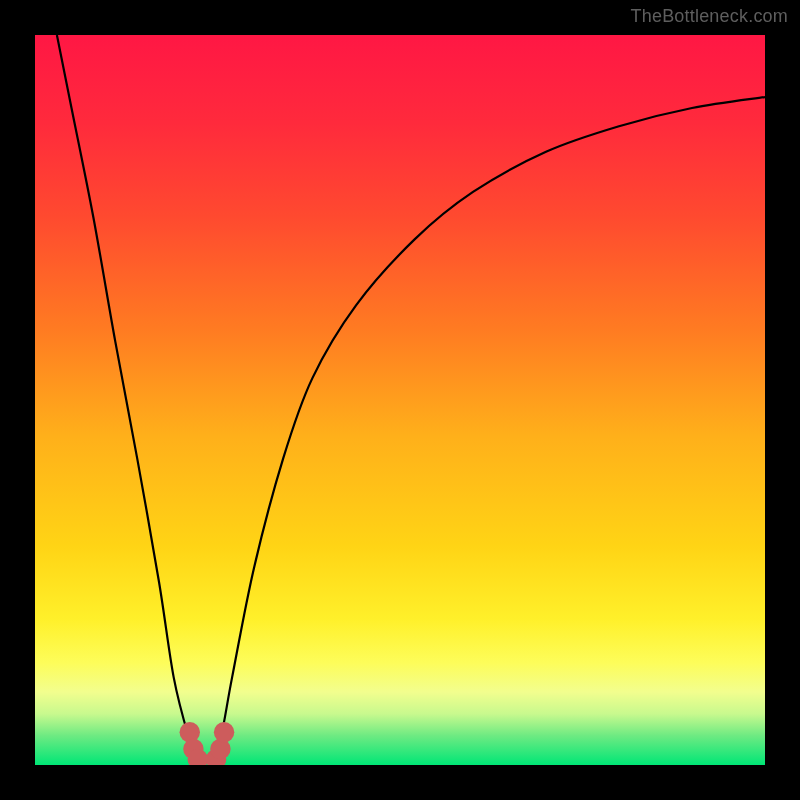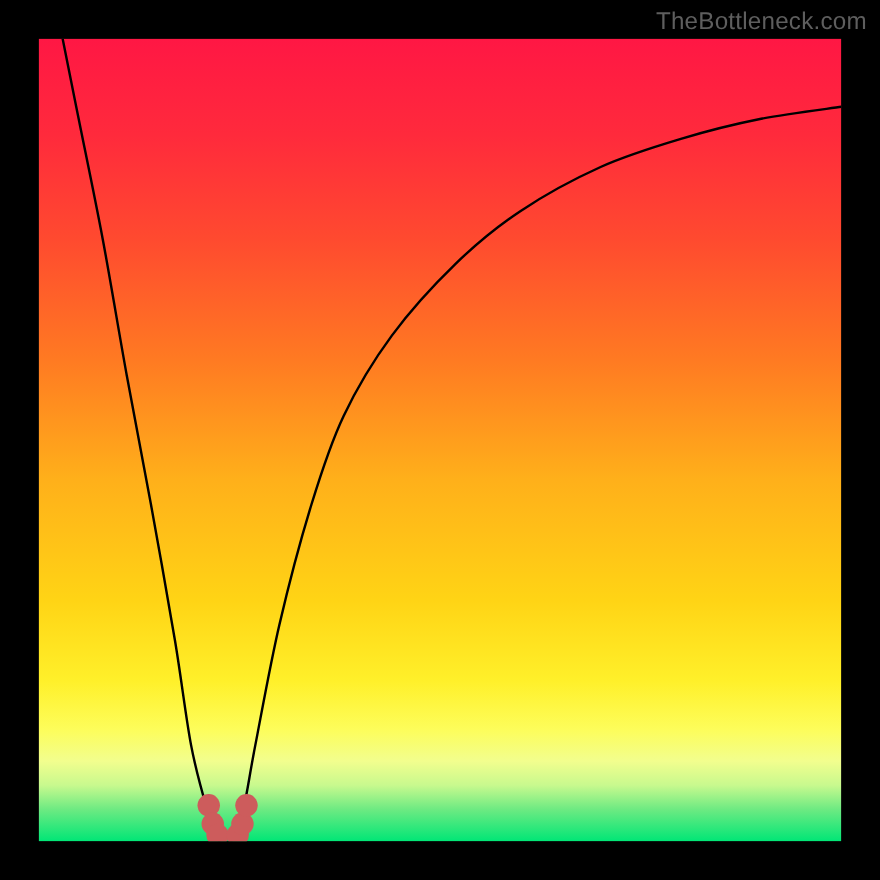--- a/index.html
+++ b/index.html
@@ -39,21 +39,21 @@
     top: 0;
     left: 0;
     width: 100%;
     height: 100%;
   }
   .watermark {
     position: absolute;
     top: 6px;
     right: 12px;
     color: #5e5e5e;
-    font-size: 22px;
+    font-size: 18px;
     font-weight: 500;
     letter-spacing: 0.2px;
   }
 </style>
 </head>
 <body>
 
 <div class="frame">
 
   <div class="plot-area">

